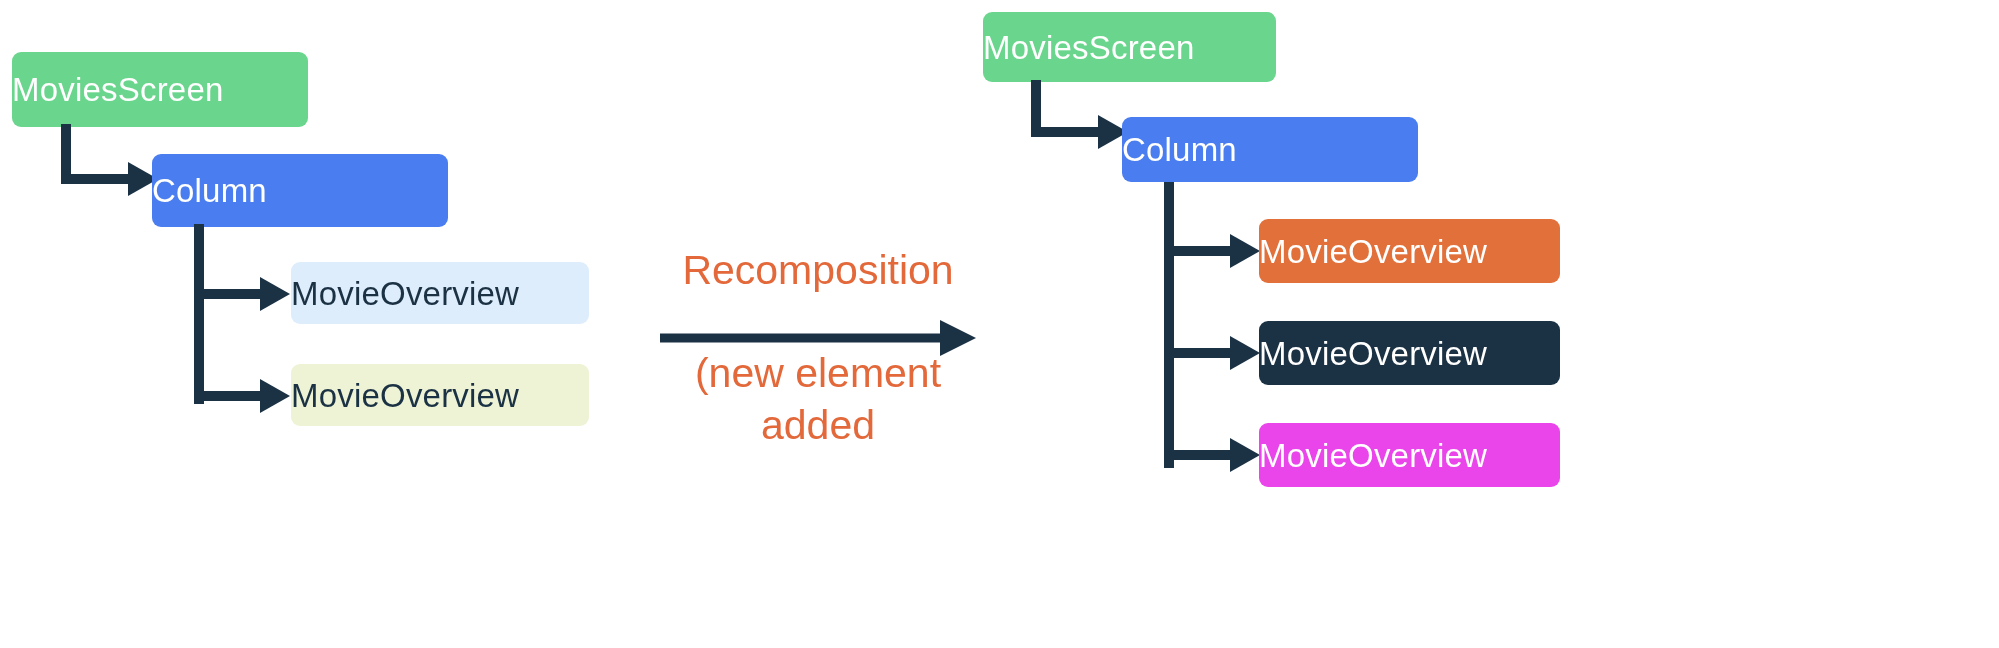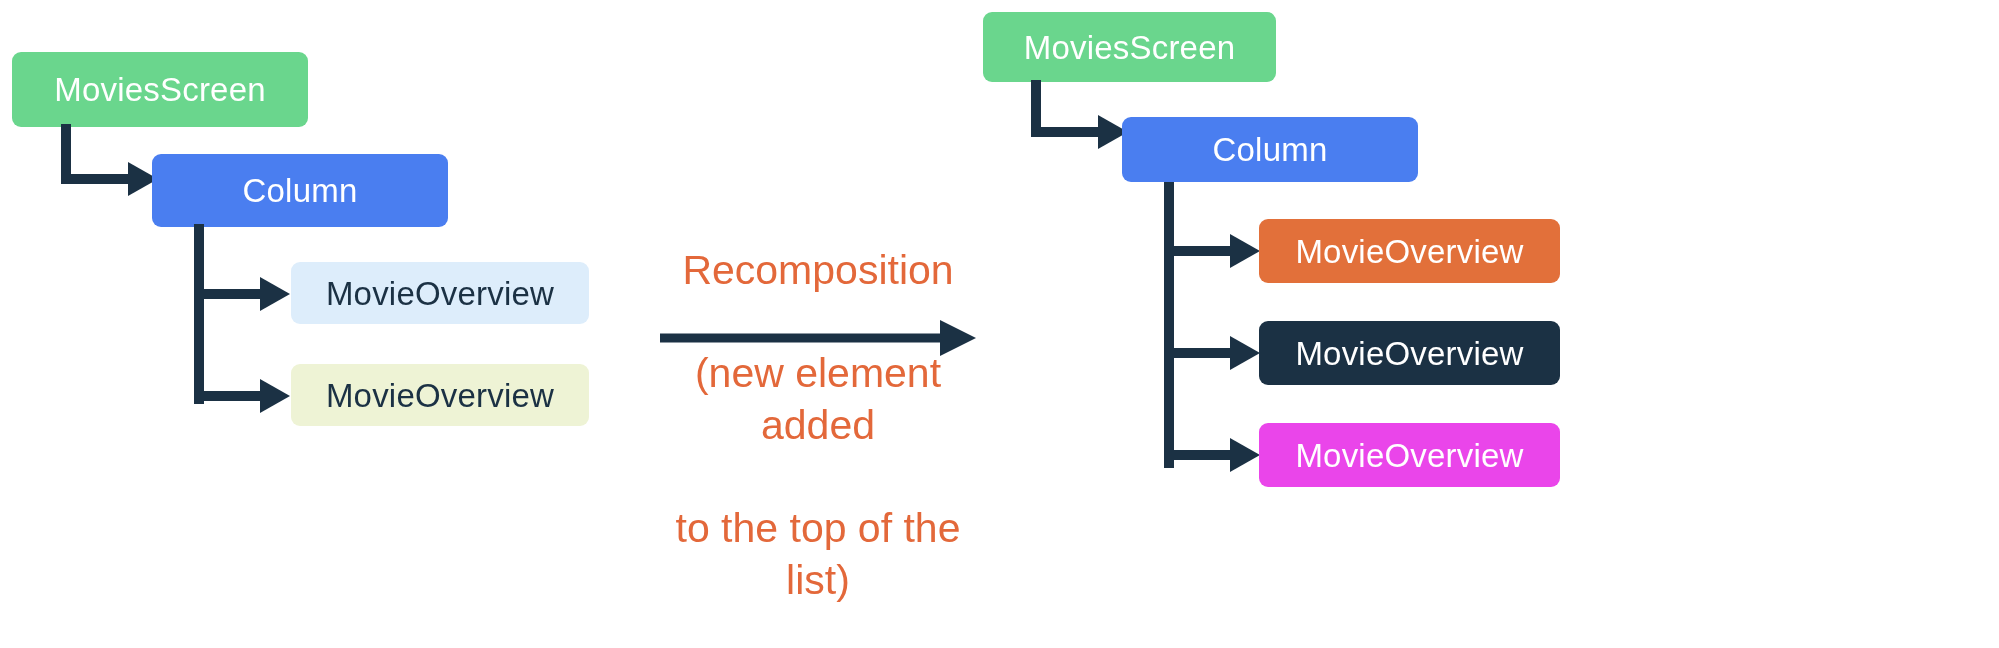--- a/index.html
+++ b/index.html
@@ -15,21 +15,20 @@
     width: 1999px;
     height: 648px;
     background: #ffffff;
     overflow: hidden;
   }
   .node {
     position: absolute;
     border-radius: 9px;
     display: flex;
     align-items: center;
-    justify-content: center;
     font-size: 33px;
     letter-spacing: 0.2px;
     line-height: 1;
     white-space: nowrap;
     box-sizing: border-box;
   }
   .connector {
     position: absolute;
     pointer-events: none;
   }
@@ -72,21 +71,20 @@
     <span>MovieOverview</span>
   </div>
 
   <div class="node" style="left:291px; top:364px; width:298px; height:62px; background:#eef3d5; color:#1b3144;">
     <span>MovieOverview</span>
   </div>
 
   <div class="caption" style="left:648px; top:193px; width:340px; color:#e3683a;">
     <div>Recomposition</div>
     <div>(new element added</div>
-    <div>to the top of the list)</div>
   </div>
 
   <svg class="connector arrow-svg" style="left:658px; top:312px; width:322px; height:52px;" viewBox="0 0 322 52">
     <path d="M2,26 L286,26" stroke="#1b3144" stroke-width="9" fill="none"></path>
     <path d="M282,8 L318,26 L282,44 Z" fill="#1b3144"></path>
   </svg>
 
   <div class="node" style="left:983px; top:12px; width:293px; height:70px; background:#6ad68d; color:#ffffff;">
     <span>MoviesScreen</span>
   </div>

